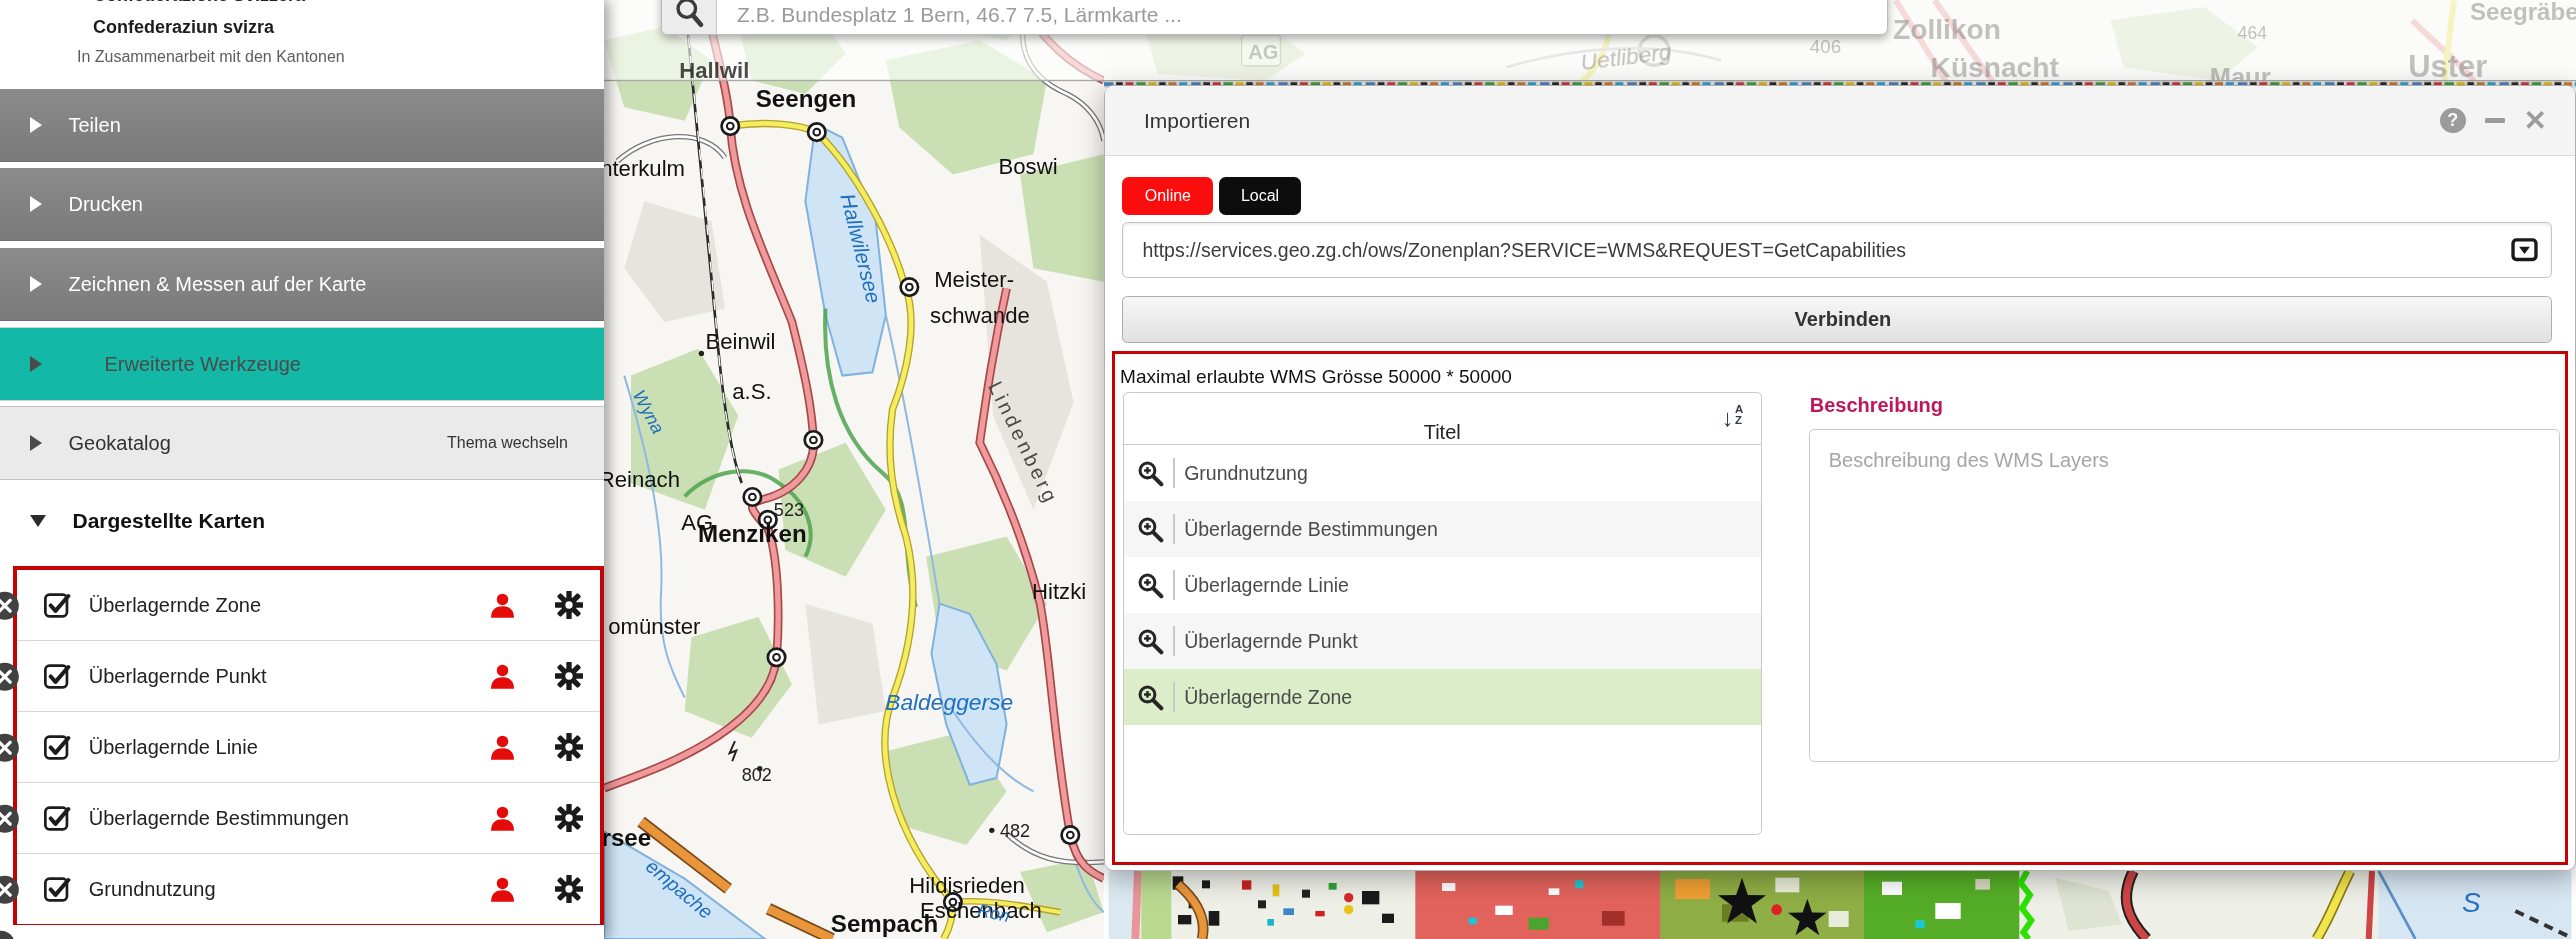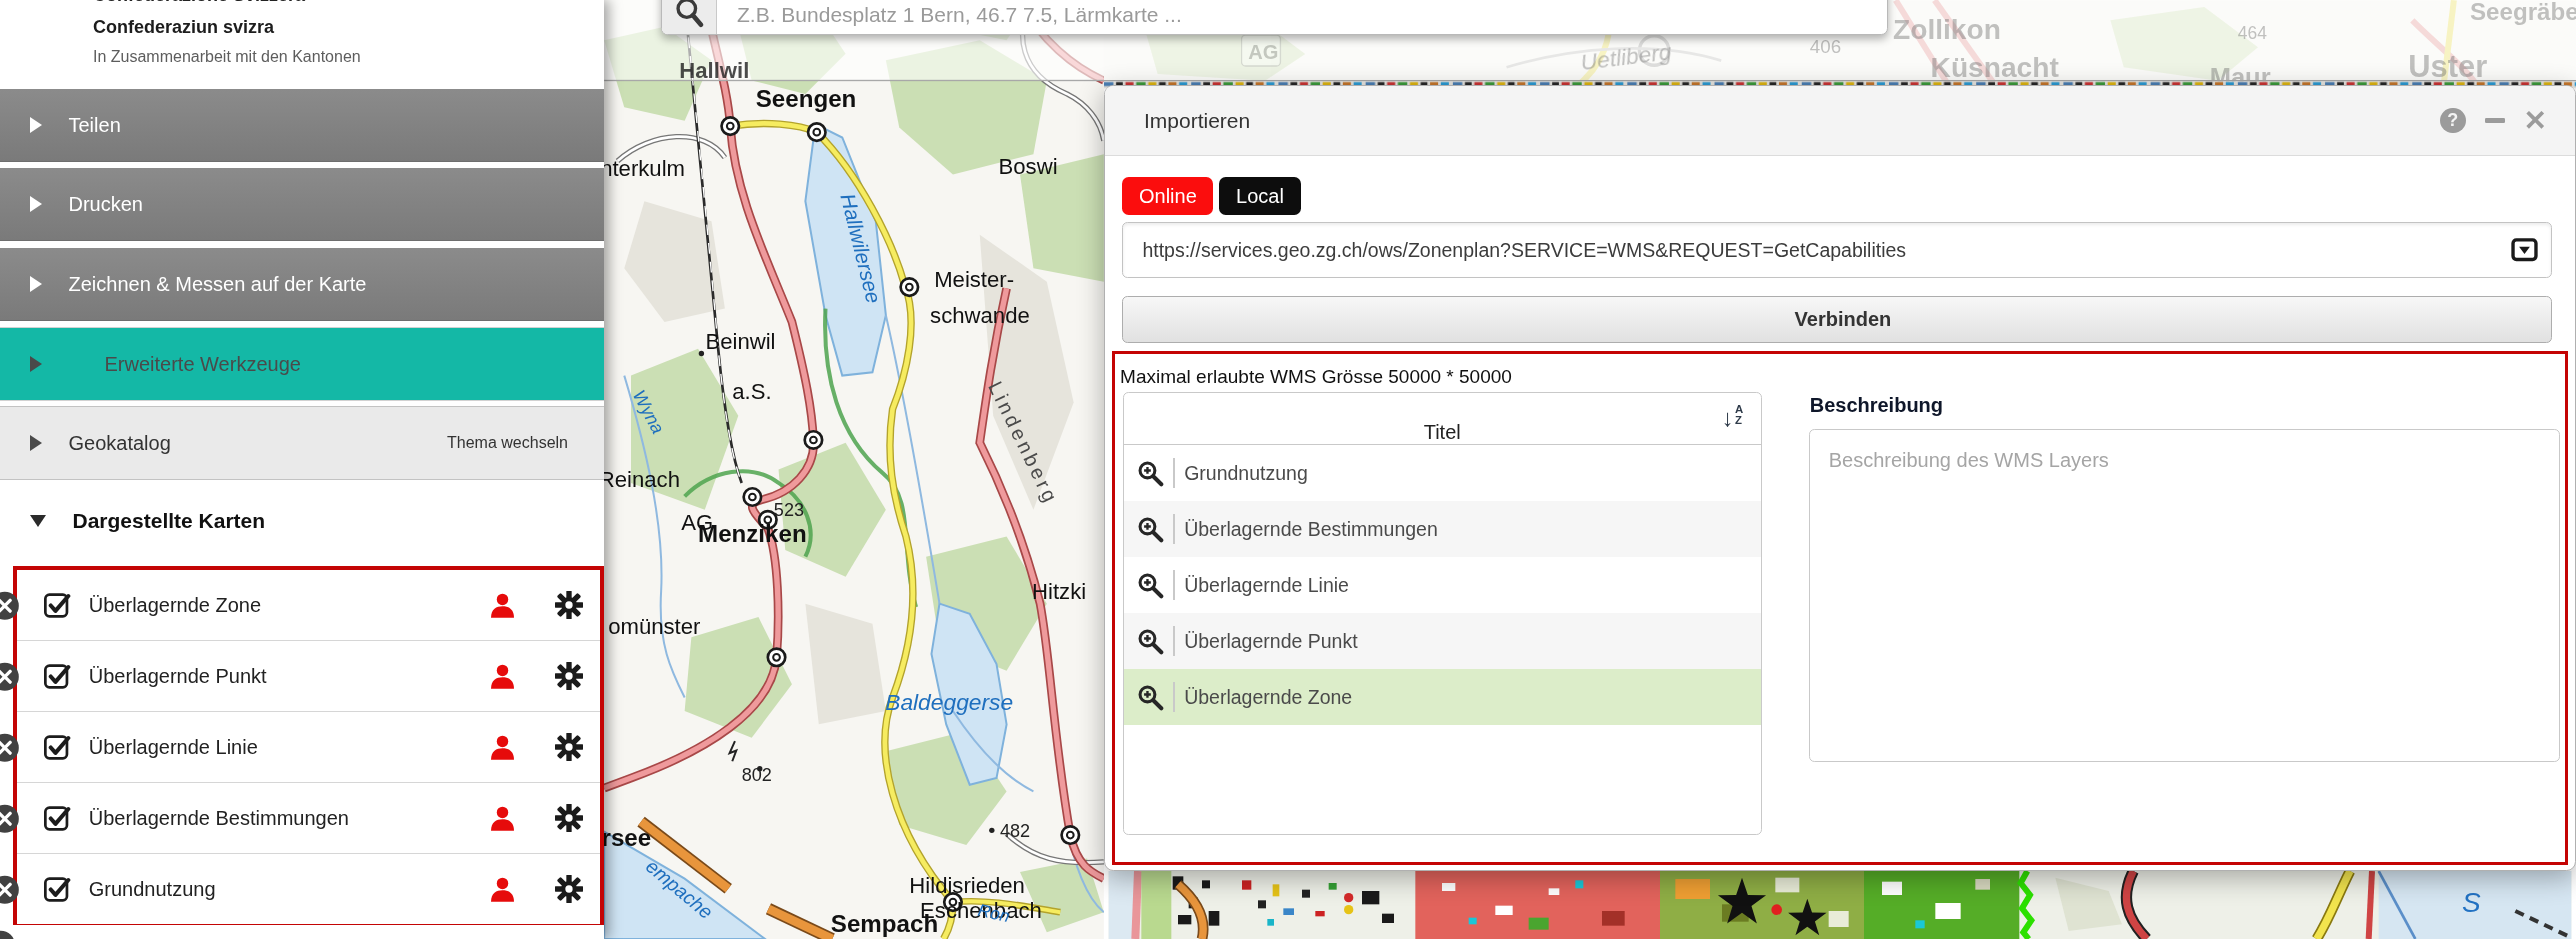--- a/index.html
+++ b/index.html
@@ -6,21 +6,21 @@
   body{width:2576px;height:939px;position:relative;overflow:hidden;
        font-family:"Liberation Sans", sans-serif;-webkit-font-smoothing:antialiased;}
   .abs{position:absolute;}
   svg{display:block;}
   
   #sidebar{left:0;top:0;width:604px;height:939px;background:#fff;z-index:6;
            box-shadow:5.4px 0 12px rgba(0,0,0,.35);}
   #logo-block{left:0;top:0;width:560px;height:79px;background:#fff;overflow:hidden;}
   .logo-cut{left:93px;top:-14.8px;font-size:18px;font-weight:bold;color:#222;}
   .logo-main{left:93px;top:17.4px;font-size:18px;font-weight:bold;color:#1d1d1d;}
-  .logo-sub{left:93px;top:48px;font-size:16px;color:#5d5d5d;}
+  .logo-sub{left:77px;top:48px;font-size:16px;color:#5d5d5d;}
   .mrow{left:0;width:604px;height:72px;display:flex;align-items:center;cursor:pointer;}
   .mrow.dark{background:linear-gradient(#8b8b8b,#7a7a7a);border-bottom:0.7px solid #6e6e6e;}
   .mrow.dark .mlabel{color:#fff;}
   .mrow.light{background:#14b8a6;border-top:0.7px solid #d2d2d2;border-bottom:0.7px solid #d2d2d2;gap:36px;}
   .mrow.light .mlabel{color:#4a4a4a;}
   .mrow.gray{background:#eaeaea;border-top:0.7px solid #c3c3c3;border-bottom:0.7px solid #c3c3c3;}
   .mrow.gray .mlabel{color:#333;}
   .mlabel{font-size:20px;margin-left:27px;}
   .tri-r,.tri-d{width:0;height:0;margin-left:29.5px;flex:none;}
   .tri-r{border-top:8px solid transparent;border-bottom:8px solid transparent;border-left:12px solid #fff;}
@@ -50,21 +50,21 @@
           border-radius:9.4px;z-index:7;box-sizing:border-box;box-shadow:0 6.7px 27px rgba(0,0,0,.30);}
   #dlg-header{left:0;top:0;width:100%;height:69px;background:#f4f4f4;border-bottom:1.3px solid #dcdcdc;
               border-radius:8px 8px 0 0;display:flex;align-items:center;gap:32px;}
   #dlg-title{font-size:21px;color:#333;margin-left:39px;}
   #dlg-icons{margin-left:auto;margin-right:28px;display:flex;align-items:center;gap:19px;}
   .hicon{color:#9b9b9b;font-weight:bold;cursor:pointer;}
   #help-disc{width:25.5px;height:25.5px;border-radius:50%;background:#9b9b9b;color:#f4f4f4;font-size:18px;
              display:flex;align-items:center;justify-content:center;}
   #min-bar{width:20px;height:5.4px;background:#9b9b9b;border-radius:1.3px;}
   #close-x{font-size:28px;line-height:25.5px;}
-  .tab{position:absolute;top:91px;height:38px;border-radius:6.7px;color:#fff;font-size:20px;
+  .tab{position:absolute;top:91px;height:38px;border-radius:6.7px;color:#fff;font-size:16px;
        display:flex;align-items:center;justify-content:center;cursor:pointer;}
   #tab-online{left:17.4px;width:91px;background:#fb0d0d;}
   #tab-local{left:114px;width:82px;background:#0d0d0d;}
   #url-row{left:17.4px;top:136px;width:1430px;height:56px;border:1.3px solid #c3c3c3;border-radius:5.4px;
            background:#fff;box-sizing:border-box;display:flex;align-items:center;
            box-shadow:inset 0 2px 3.4px rgba(0,0,0,.08);}
   #url-input{flex:1;border:none;outline:none;font-size:19.5px;color:#3c3c3c;padding:0 19px;background:transparent;
              font-family:"Liberation Sans",sans-serif;}
   #url-caret{margin-right:13.4px;cursor:pointer;}
   #connect-btn{left:17.4px;top:210px;width:1430px;height:47px;background:linear-gradient(#f7f7f7,#e1e1e1);
@@ -79,21 +79,21 @@
   .sorticon{position:absolute;right:17.4px;top:10.7px;display:flex;cursor:pointer;color:#2f3b4a;}
   .sarr{font-size:24px;font-weight:bold;line-height:27px;}
   .saz{display:flex;flex-direction:column;margin-left:1.3px;}
   .saz i{font-style:normal;font-size:11.4px;font-weight:bold;line-height:11.4px;}
   .trow{height:56px;display:flex;align-items:center;cursor:pointer;}
   .trow.alt{background:#f6f6f6;}
   .trow.sel{background:#dcedc9;}
   .trow .zic{margin-left:13.4px;flex:none;}
   .tdiv{width:1.3px;height:29.5px;background:#c9c9c9;margin-left:9.4px;flex:none;}
   .trlabel{font-size:19.5px;color:#4a4a4a;margin-left:9.4px;}
-  #desc-head{left:695px;top:40px;font-size:20px;font-weight:bold;color:#0f172a;text-align:center;}
+  #desc-head{left:695px;top:40px;font-size:20px;font-weight:bold;color:#be185d;text-align:center;}
   #desc-area{left:694px;top:75px;width:751px;height:333px;border:1.3px solid #c9c9c9;border-radius:5.4px;
              resize:none;box-sizing:border-box;font-size:20px;padding:19px 19px;color:#444;
              font-family:"Liberation Sans",sans-serif;outline:none;}
   #desc-area::placeholder{color:#a5a5a5;}
   #addlayer-btn{left:694px;top:432px;width:751px;height:50px;background:linear-gradient(#ededed,#d8d8d8);
                 border:1.3px solid #a8a8a8;border-radius:2.7px;font-size:20px;font-weight:bold;color:#333;
                 display:flex;align-items:center;justify-content:center;cursor:pointer;box-sizing:border-box;}
   
   #map-left{left:604px;top:0;width:500px;height:939px;z-index:1;}
   #map-band{left:1104px;top:0;width:1472px;height:89px;z-index:1;}

